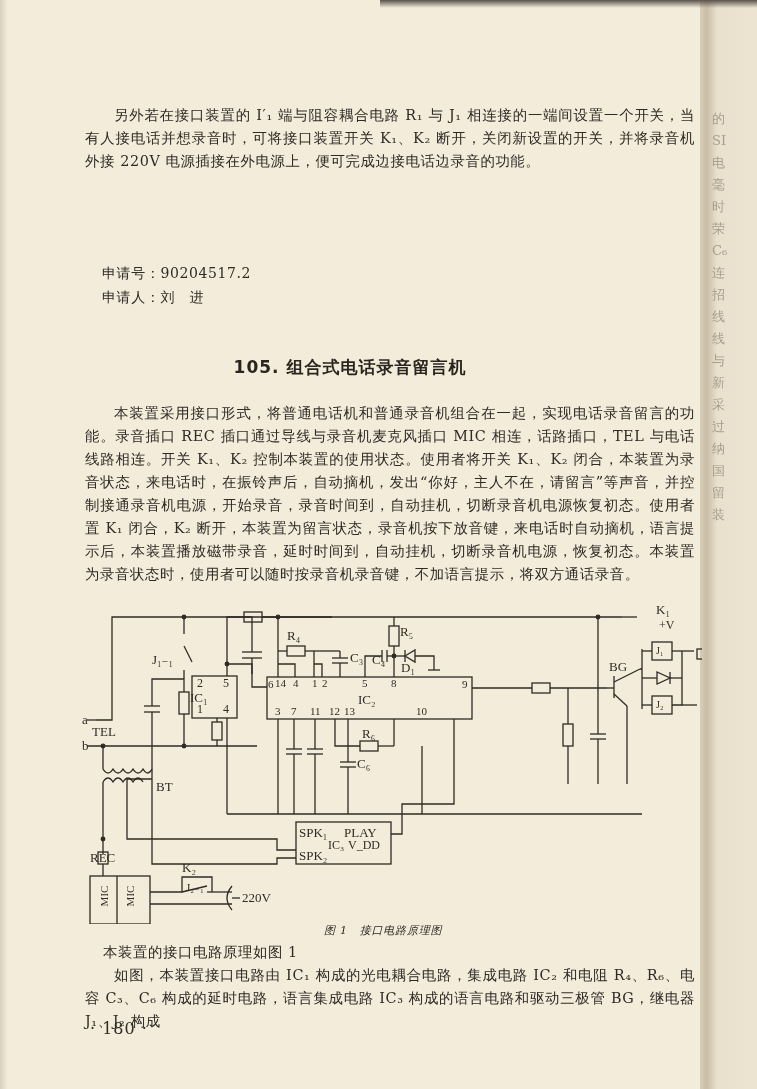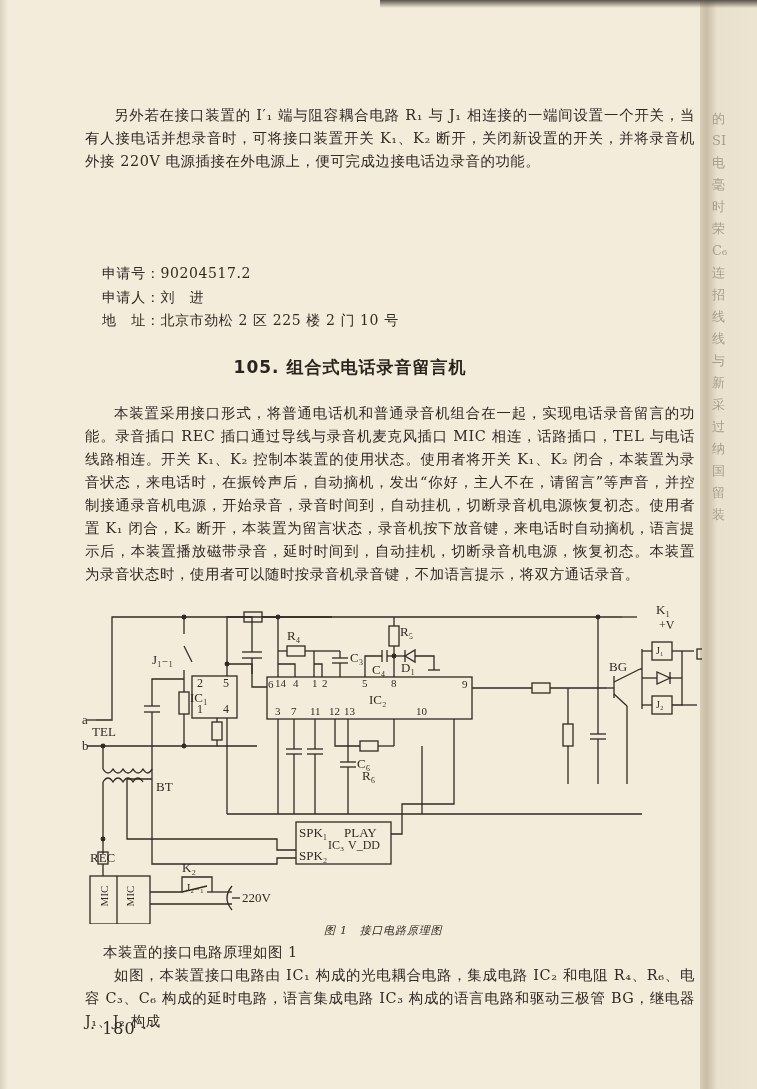--- a/index.html
+++ b/index.html
@@ -48,21 +48,20 @@
   <div>装</div>
 </div>
 
 <div class="text" style="top:104px;">
   <p class="p indent">另外若在接口装置的 I′₁ 端与阻容耦合电路 R₁ 与 J₁ 相连接的一端间设置一个开关，当有人接电话并想录音时，可将接口装置开关 K₁、K₂ 断开，关闭新设置的开关，并将录音机外接 220V 电源插接在外电源上，便可完成边接电话边录音的功能。</p>
 </div>
 
 <div class="meta" style="top:262px;">
   <div><span>申请号：</span><span>90204517.2</span></div>
   <div><span>申请人：</span><span>刘　进</span></div>
-  <div><span>地　址：</span><span>北京市劲松 2 区 225 楼 2 门 10 号</span></div>
 </div>
 
 <div class="title">105. 组合式电话录音留言机</div>
 
 <div class="text" style="top:402px;">
   <p class="p indent">本装置采用接口形式，将普通电话机和普通录音机组合在一起，实现电话录音留言的功能。录音插口 REC 插口通过导线与录音机麦克风插口 MIC 相连，话路插口，TEL 与电话线路相连。开关 K₁、K₂ 控制本装置的使用状态。使用者将开关 K₁、K₂ 闭合，本装置为录音状态，来电话时，在振铃声后，自动摘机，发出“你好，主人不在，请留言”等声音，并控制接通录音机电源，开始录音，录音时间到，自动挂机，切断录音机电源恢复初态。使用者置 K₁ 闭合，K₂ 断开，本装置为留言状态，录音机按下放音键，来电话时自动摘机，语言提示后，本装置播放磁带录音，延时时间到，自动挂机，切断录音机电源，恢复初态。本装置为录音状态时，使用者可以随时按录音机录音键，不加语言提示，将双方通话录音。</p>
 </div>
 
 <svg class="diagram" viewBox="0 0 620 330" fill="none" stroke="#2f2a24" stroke-width="1.3">
 
@@ -229,41 +228,41 @@
   <span style="position:absolute;left:12px;top:296px;transform:rotate(-90deg);font-size:11px;">MIC</span>
   <span style="position:absolute;left:38px;top:296px;transform:rotate(-90deg);font-size:11px;">MIC</span>
   <span style="position:absolute;left:100px;top:266px;">K₂</span>
   <span style="position:absolute;left:104px;top:287px;font-size:11px;">J₂₋₁</span>
   <span style="position:absolute;left:160px;top:296px;">220V</span>
   <span style="position:absolute;left:108px;top:96px;">IC₁</span>
   <span style="position:absolute;left:115px;top:82px;font-size:12px;">2</span>
   <span style="position:absolute;left:141px;top:82px;font-size:12px;">5</span>
   <span style="position:absolute;left:115px;top:108px;font-size:12px;">1</span>
   <span style="position:absolute;left:141px;top:108px;font-size:12px;">4</span>
-  <span style="position:absolute;left:276px;top:98px;margin-left:11px;">IC₂</span>
+  <span style="position:absolute;left:276px;top:98px;">IC₂</span>
   <span style="position:absolute;left:186px;top:84px;font-size:11px;">6</span>
   <span style="position:absolute;left:193px;top:83px;font-size:11px;">14</span>
   <span style="position:absolute;left:211px;top:83px;font-size:11px;">4</span>
   <span style="position:absolute;left:230px;top:83px;font-size:11px;">1</span>
   <span style="position:absolute;left:240px;top:83px;font-size:11px;">2</span>
   <span style="position:absolute;left:280px;top:83px;font-size:11px;">5</span>
   <span style="position:absolute;left:309px;top:83px;font-size:11px;">8</span>
   <span style="position:absolute;left:380px;top:84px;font-size:11px;">9</span>
   <span style="position:absolute;left:193px;top:111px;font-size:11px;">3</span>
   <span style="position:absolute;left:209px;top:111px;font-size:11px;">7</span>
   <span style="position:absolute;left:228px;top:111px;font-size:11px;">11</span>
   <span style="position:absolute;left:247px;top:111px;font-size:11px;">12</span>
   <span style="position:absolute;left:262px;top:111px;font-size:11px;">13</span>
   <span style="position:absolute;left:334px;top:111px;font-size:11px;">10</span>
   <span style="position:absolute;left:205px;top:34px;">R₄</span>
   <span style="position:absolute;left:268px;top:56px;">C₃</span>
-  <span style="position:absolute;left:290px;top:68px;">C₄</span>
+  <span style="position:absolute;left:290px;top:58px;">C₄</span>
   <span style="position:absolute;left:318px;top:30px;">R₅</span>
   <span style="position:absolute;left:319px;top:66px;">D₁</span>
-  <span style="position:absolute;left:280px;top:132px;margin-top:42px;">R₆</span>
+  <span style="position:absolute;left:280px;top:132px;">R₆</span>
   <span style="position:absolute;left:275px;top:162px;">C₆</span>
   <span style="position:absolute;left:527px;top:65px;">BG</span>
   <span style="position:absolute;left:574px;top:8px;">K₁</span>
   <span style="position:absolute;left:577px;top:24px;font-size:12px;">+V</span>
   <span style="position:absolute;left:574px;top:51px;font-size:10px;">J₁</span>
   <span style="position:absolute;left:574px;top:105px;font-size:10px;">J₂</span>
   <span style="position:absolute;left:217px;top:231px;">SPK₁</span>
   <span style="position:absolute;left:217px;top:254px;">SPK₂</span>
   <span style="position:absolute;left:262px;top:231px;">PLAY</span>
   <span style="position:absolute;left:266px;top:244px;font-size:12px;">V_DD</span>

